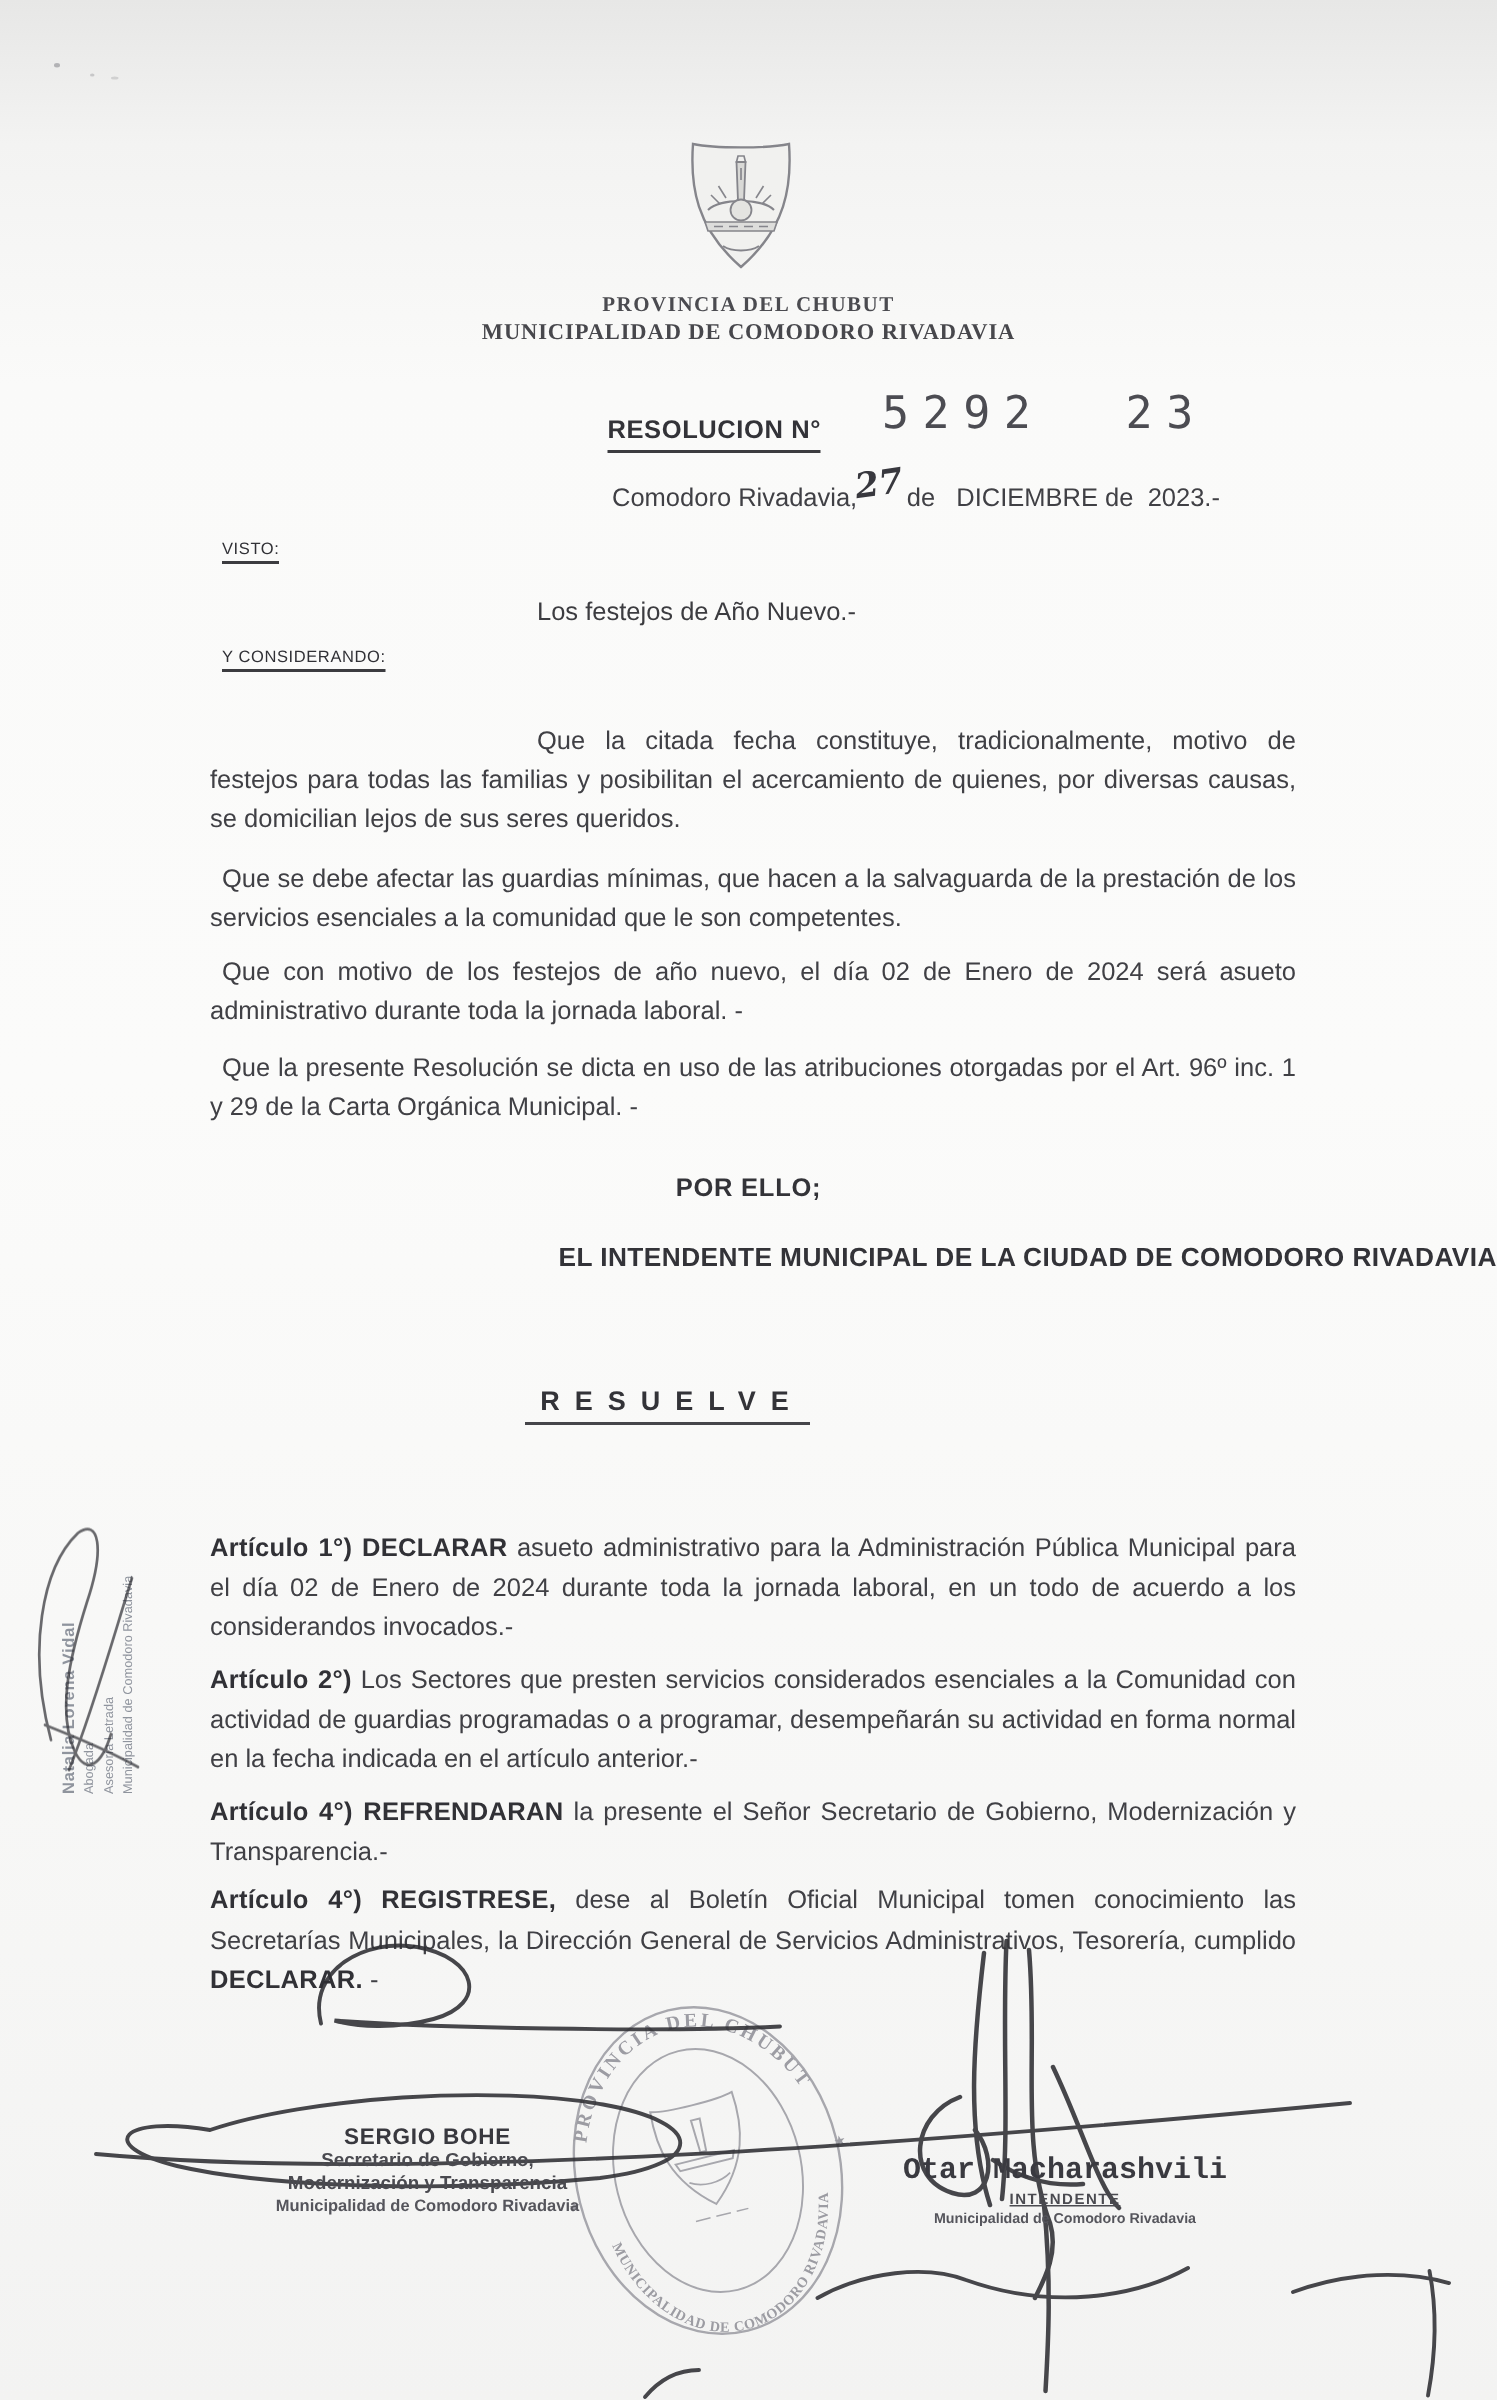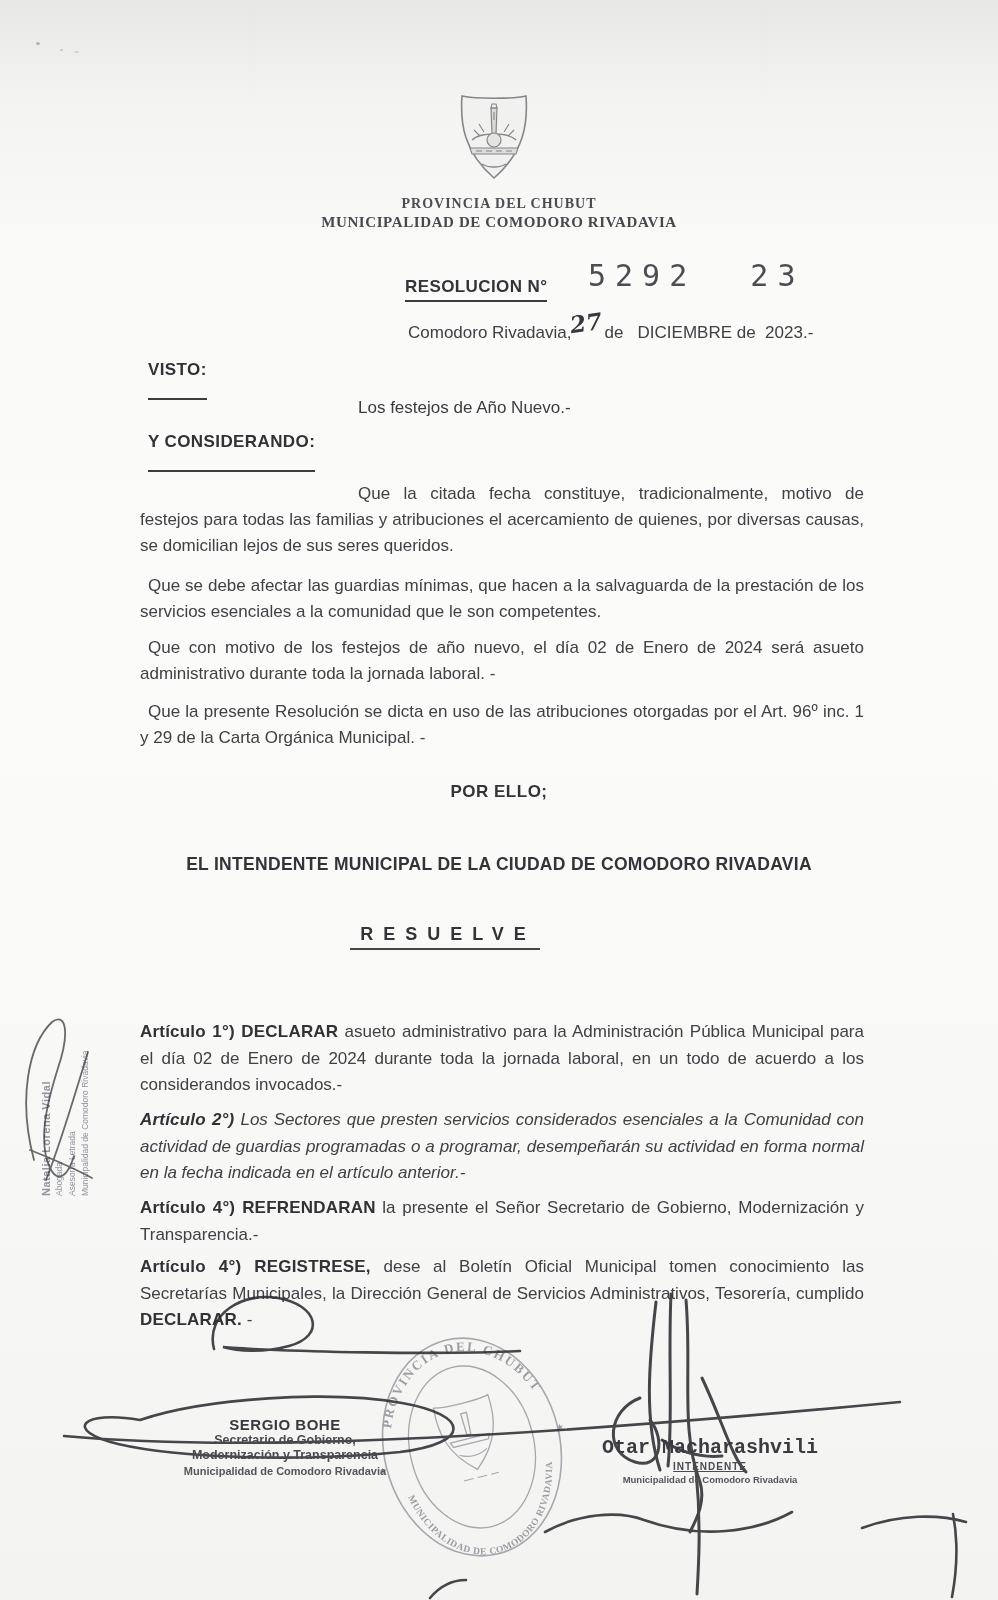--- a/index.html
+++ b/index.html
@@ -13,38 +13,38 @@
     font-weight:700;font-size:14px;letter-spacing:1px;color:#4b4b50;}
   .org2{top:214px;left:0;width:998px;text-align:center;font-family:"Liberation Serif",serif;
     font-weight:700;font-size:15px;letter-spacing:.6px;color:#47474c;}
   .res-label{top:277px;left:405px;font-size:17px;font-weight:700;letter-spacing:.4px;
     border-bottom:2px solid #3c3c40;padding-bottom:3px;color:#333338;}
   .res-number{top:258px;left:588px;font-family:"DejaVu Sans Mono",monospace;font-size:30px;
     letter-spacing:9px;color:#4c4c52;white-space:pre;}
   .date-line{top:316px;left:408px;font-size:17px;white-space:pre;color:#404045;}
   .hand{display:inline-block;font-family:"DejaVu Serif",serif;font-style:italic;font-weight:700;
     font-size:23px;color:#38383e;transform:rotate(-8deg) translateY(-7px);margin:0 1px 0 0;}
-  .h-underline{font-size:17px;font-weight:700;color:#313136;border-bottom:2px solid #3c3c40;
-    padding-bottom:18px;letter-spacing:.4px;}
+  .h-underline{font-size:11px;font-weight:400;color:#313136;border-bottom:2px solid #3c3c40;
+    padding-bottom:2px;letter-spacing:.4px;}
   .visto{top:360px;left:148px;}
   .visto-body{top:398px;left:358px;font-size:17px;}
   .consid{top:432px;left:148px;}
   .para{left:140px;width:724px;font-size:17px;line-height:26px;text-align:justify;color:#404045;}
   .p1{top:464px;text-indent:218px;}
   .p2{top:556px;text-indent:8px;}
   .p3{top:618px;text-indent:8px;}
   .p4{top:682px;text-indent:8px;}
   .center-bold{left:0;width:998px;text-align:center;font-weight:700;font-size:17px;color:#333338;}
   .porello{top:782px;letter-spacing:.5px;}
-  .authority{top:854px;font-size:17.5px;letter-spacing:.3px;}
+  .authority{top:828px;font-size:17.5px;letter-spacing:.3px;text-align:right;}
   .resuelve-wrap{top:924px;left:0;width:890px;text-align:center;}
   .resuelve{display:inline-block;font-weight:700;font-size:18px;letter-spacing:10px;color:#333338;
     border-bottom:2px solid #45454a;padding:0 4px 3px 10px;}
   .art{left:140px;width:724px;font-size:17px;line-height:26.5px;text-align:justify;color:#404045;}
-  .a1{top:1002px;}.a2{top:1090px;font-style:italic;}.a3{top:1178px;}.a4{top:1237px;}
+  .a1{top:1002px;}.a2{top:1090px;}.a3{top:1178px;}.a4{top:1237px;}
   .art b{color:#313136;letter-spacing:.2px;}
   .margin-stamp{top:1006px;left:40px;height:190px;writing-mode:vertical-rl;transform:rotate(180deg);
     color:#767c88;opacity:.8;line-height:13px;}
   .ms-name{font-size:11px;font-weight:700;letter-spacing:.5px;}
   .ms-small{font-size:8.5px;}
   .sig-note{text-align:center;color:#3e3e44;}
   .sig-left{top:1416px;left:160px;width:250px;}
   .sig-left .nm{font-size:15px;font-weight:700;letter-spacing:.5px;color:#38383e;}
   .sig-left .t1,.sig-left .t2{font-size:12.5px;font-weight:700;color:#4a4a50;line-height:15px;}
   .sig-left .t3{font-size:11px;font-weight:700;color:#55555c;line-height:16px;}
@@ -91,21 +91,21 @@
 
   <span class="abs res-label">RESOLUCION N°</span>
   <span class="abs res-number">5292  23</span>
 
   <div class="abs date-line"><span>Comodoro Rivadavia,</span><span class="hand">27</span><span>de   DICIEMBRE de  2023.-</span></div>
 
   <span class="abs visto h-underline">VISTO:</span>
   <div class="abs visto-body">Los festejos de Año Nuevo.-</div>
   <span class="abs consid h-underline">Y CONSIDERANDO:</span>
 
-  <p class="abs para p1">Que la citada fecha constituye, tradicionalmente, motivo de festejos para todas las familias y atribuciones el acercamiento de quienes, por diversas causas, se domicilian lejos de sus seres queridos.</p>
+  <p class="abs para p1">Que la citada fecha constituye, tradicionalmente, motivo de festejos para todas las familias y posibilitan el acercamiento de quienes, por diversas causas, se domicilian lejos de sus seres queridos.</p>
   <p class="abs para p2">Que se debe afectar las guardias mínimas, que hacen a la salvaguarda de la prestación de los servicios esenciales a la comunidad que le son competentes.</p>
   <p class="abs para p3">Que con motivo de los festejos de año nuevo, el día 02 de Enero de 2024 será asueto administrativo durante toda la jornada laboral. -</p>
   <p class="abs para p4">Que la presente Resolución se dicta en uso de las atribuciones otorgadas por el Art. 96º inc. 1 y 29 de la Carta Orgánica Municipal. -</p>
 
   <div class="abs center-bold porello">POR ELLO;</div>
   <div class="abs center-bold authority">EL INTENDENTE MUNICIPAL DE LA CIUDAD DE COMODORO RIVADAVIA</div>
   <div class="abs resuelve-wrap">
     <span class="resuelve">RESUELVE</span>
   </div>
 

